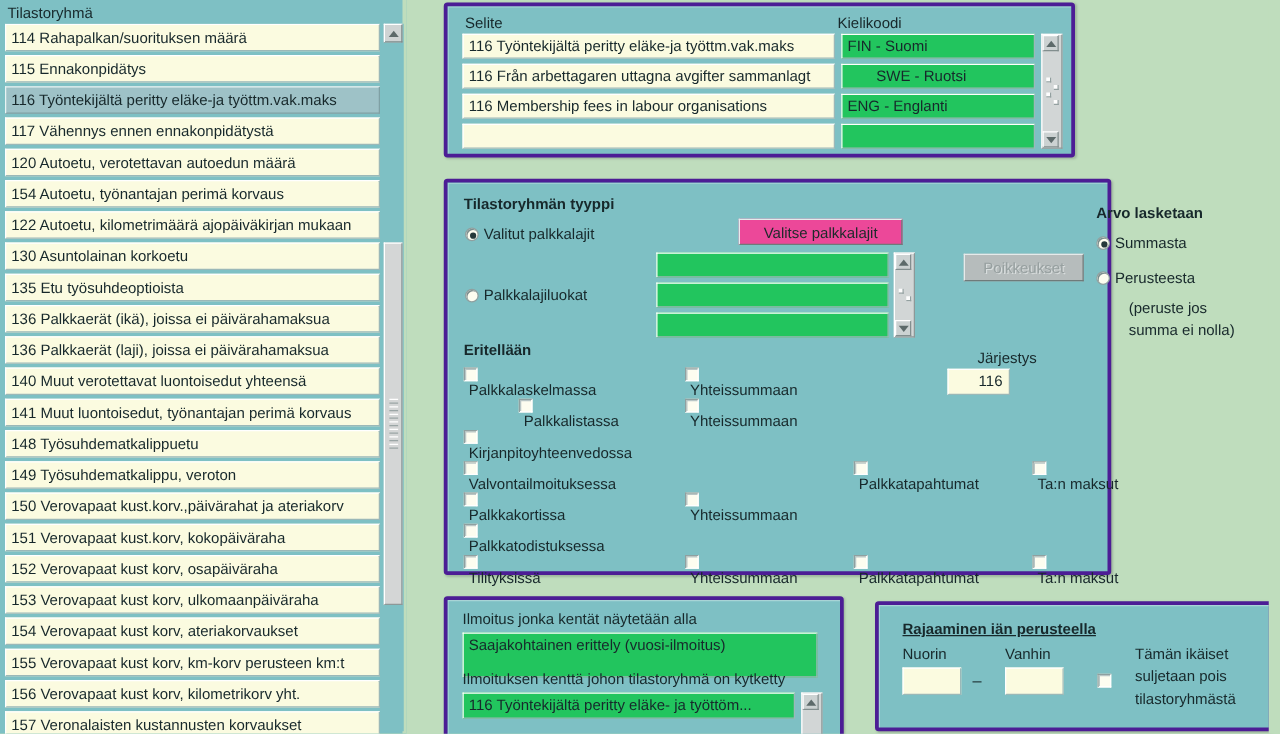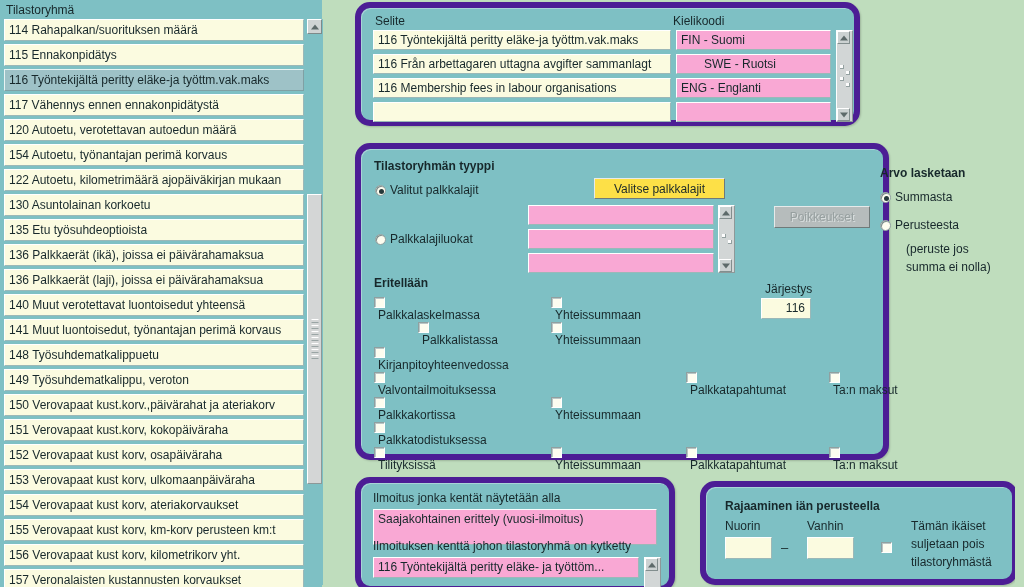--- a/index.html
+++ b/index.html
@@ -60,49 +60,49 @@
   .grip{position:absolute;left:50%;top:50%;transform:translate(-50%,-50%);
         width:7px;}
   .grip i{display:block;width:7px;height:2px;margin:2px 0;
           border-top:1px solid #ffffff;border-bottom:1px solid #9aa5a5;}
   .tri{width:0;height:0;position:absolute;left:50%;top:50%;transform:translate(-50%,-50%);}
   .tri.up{border-left:4px solid transparent;border-right:4px solid transparent;border-bottom:5px solid #5d6a6a;}
   .tri.down{border-left:4px solid transparent;border-right:4px solid transparent;border-top:5px solid #5d6a6a;}
 
   
   .tpanel{
-    position:absolute;background:#7ec0c4;border-radius:15px;
+    position:absolute;background:#7ec0c4;border-radius:3px;
     box-sizing:border-box;
-    border:6px solid #4c1d95;
+    border:3px solid #4c1d95;
     box-shadow:inset 1px 1px 0 #a8d4d6, 1px 1px 2px rgba(0,0,0,.18);
   }
   .lbl{position:absolute;font-size:12px;color:#17282b;white-space:nowrap;}
   .lbl.bold{font-weight:bold;}
 
   
   .tf{
     position:absolute;background:#fbfbe0;box-sizing:border-box;
     border:1px solid #ffffff;border-right-color:#9bb8b8;border-bottom-color:#9bb8b8;
     font-size:12px;line-height:17px;color:#17282b;
     padding:1px 3px 0 4px;white-space:nowrap;overflow:hidden;
     font-family:"Liberation Sans","DejaVu Sans",sans-serif;
   }
   .tf.num{text-align:right;padding-right:5px;}
 
   
   .combo{
-    position:absolute;background:#f9a8d4;box-sizing:border-box;
+    position:absolute;background:#22c55e;box-sizing:border-box;
     border:1px solid #ffffff;border-right-color:#9bb8b8;border-bottom-color:#9bb8b8;
     font-size:12px;line-height:17px;color:#17282b;
     padding:1px 20px 0 4px;white-space:nowrap;overflow:hidden;
   }
 
   
   .pbtn{
-    position:absolute;background:#fde047;box-sizing:border-box;
+    position:absolute;background:#ec4899;box-sizing:border-box;
     border:1px solid #e6eaea;border-right-color:#6f7a7a;border-bottom-color:#6f7a7a;
     font-size:12px;line-height:1;color:#1c2a2a;
     display:flex;align-items:center;justify-content:center;
   }
   .pbtn.disabled{color:#97a0a0;background:#b6bcbc;text-shadow:1px 1px 0 #d8dddd;}
 
   
   .radio{position:absolute;display:flex;align-items:center;}
   .radio .dot{
     width:11px;height:11px;border-radius:50%;box-sizing:border-box;
@@ -276,21 +276,21 @@
       <span class="dot"></span>
       <span class="txt">Summasta</span>
     </div>
     <div class="radio" style="left:519px;top:69px;">
       <span class="dot"></span>
       <span class="txt">Perusteesta</span>
     </div>
     <div class="lbl" style="left:545px;top:93px;">(peruste jos</div>
     <div class="lbl" style="left:545px;top:111px;">summa ei nolla)</div>
 
-    <div class="lbl" style="left:404px;top:133px;">Järjestys</div>
+    <div class="lbl" style="left:424px;top:133px;">Järjestys</div>
     <div class="tf num" style="left:400px;top:149px;width:50px;height:21px;">116</div>
 
     <div class="lbl bold" style="left:13px;top:127px;">Eritellään</div>
     <div id="breakdown-rows">
         <div class="cb" style="left: 13px; top: 146px;">
           <span class="box"></span>
           <span class="txt">Palkkalaskelmassa</span>
         </div>
         <div class="cb" style="left: 190px; top: 146px;">
           <span class="box"></span>
@@ -360,21 +360,21 @@
 
     <div class="vsb" style="left:283px;top:74px;height:44px;">
       <div class="bar"></div>
       <div class="sbtn top">
           <span class="tri up"></span>
         </div>
     </div>
   </div>
 
   <div class="tpanel" style="left:700px;top:481px;width:318px;height:104px;">
-    <div class="lbl bold" style="left:19px;top:12px;">Rajaaminen iän perusteella</div>
+    <div class="lbl bold" style="left:19px;top:12px;text-decoration:underline;">Rajaaminen iän perusteella</div>
     <div class="lbl" style="left:19px;top:32px;">Nuorin</div>
     <div class="lbl" style="left:101px;top:32px;">Vanhin</div>
 
     <div class="tf" style="left:19px;top:50px;width:47px;height:22px;"></div>
     <div class="dash" style="left:75px;top:53px;">–</div>
     <div class="tf" style="left:101px;top:50px;width:47px;height:22px;"></div>
 
     <div class="cb" style="left:175px;top:53px;">
       <span class="box"></span>
     </div>

